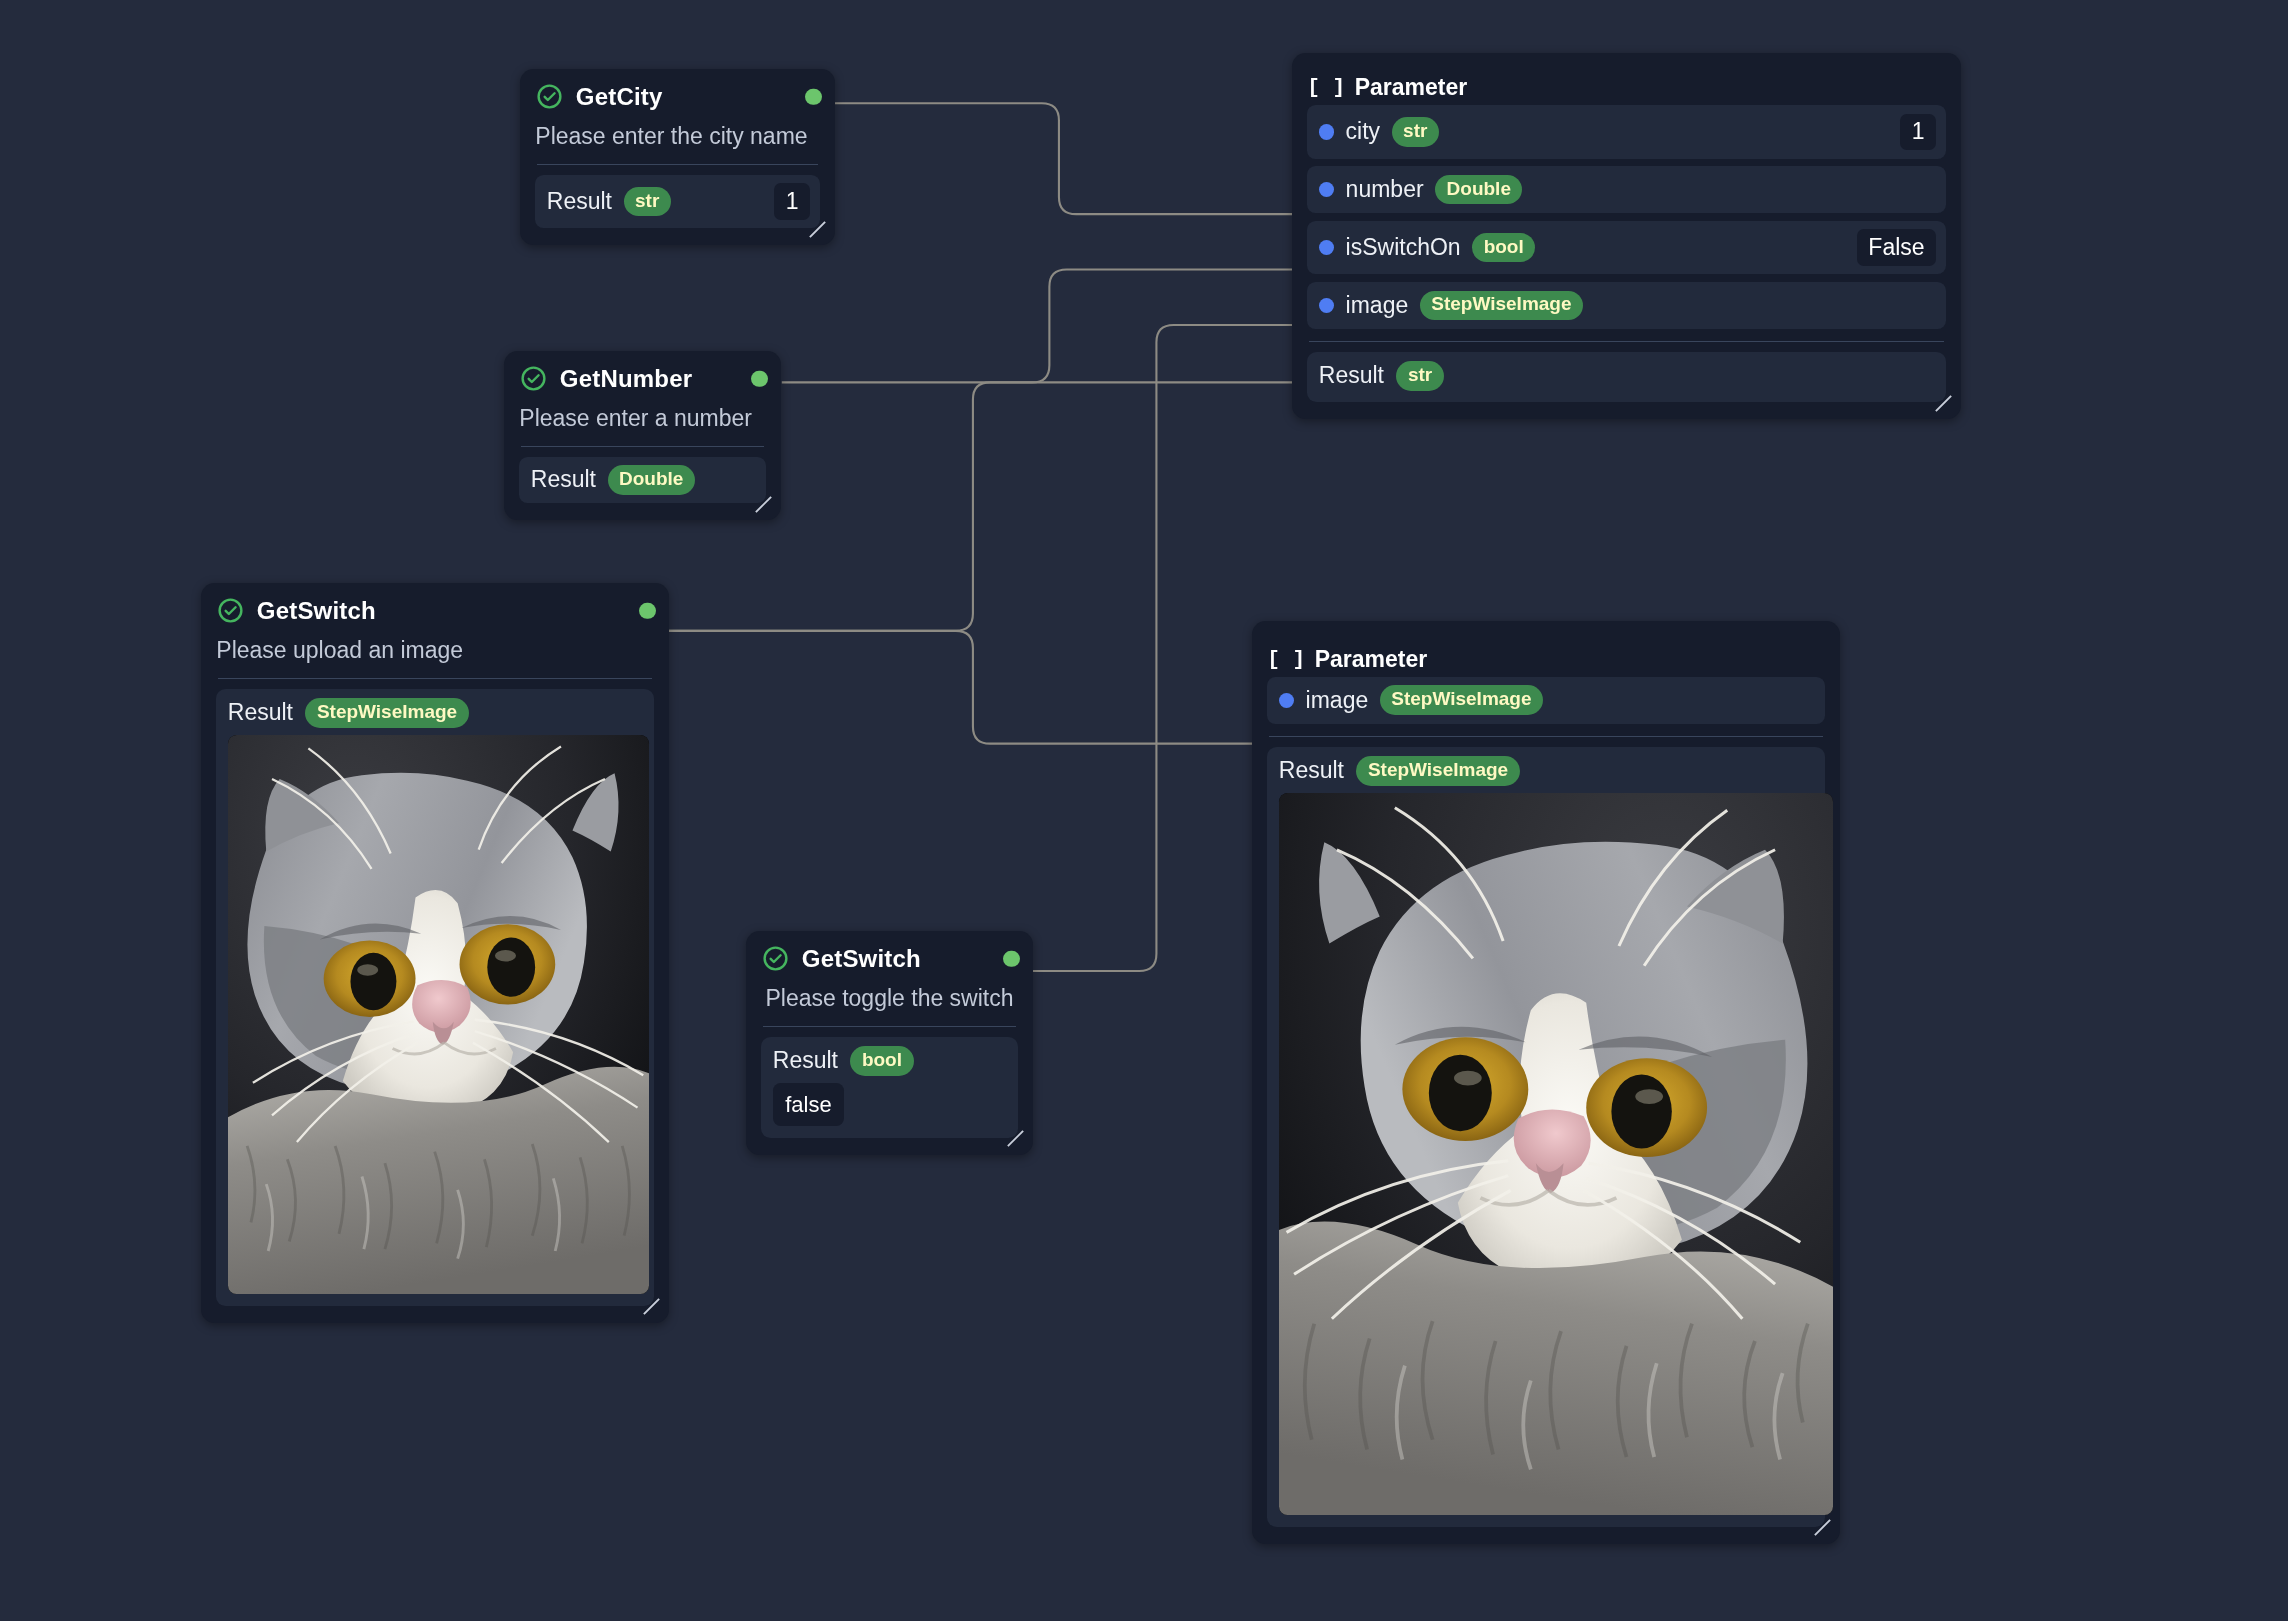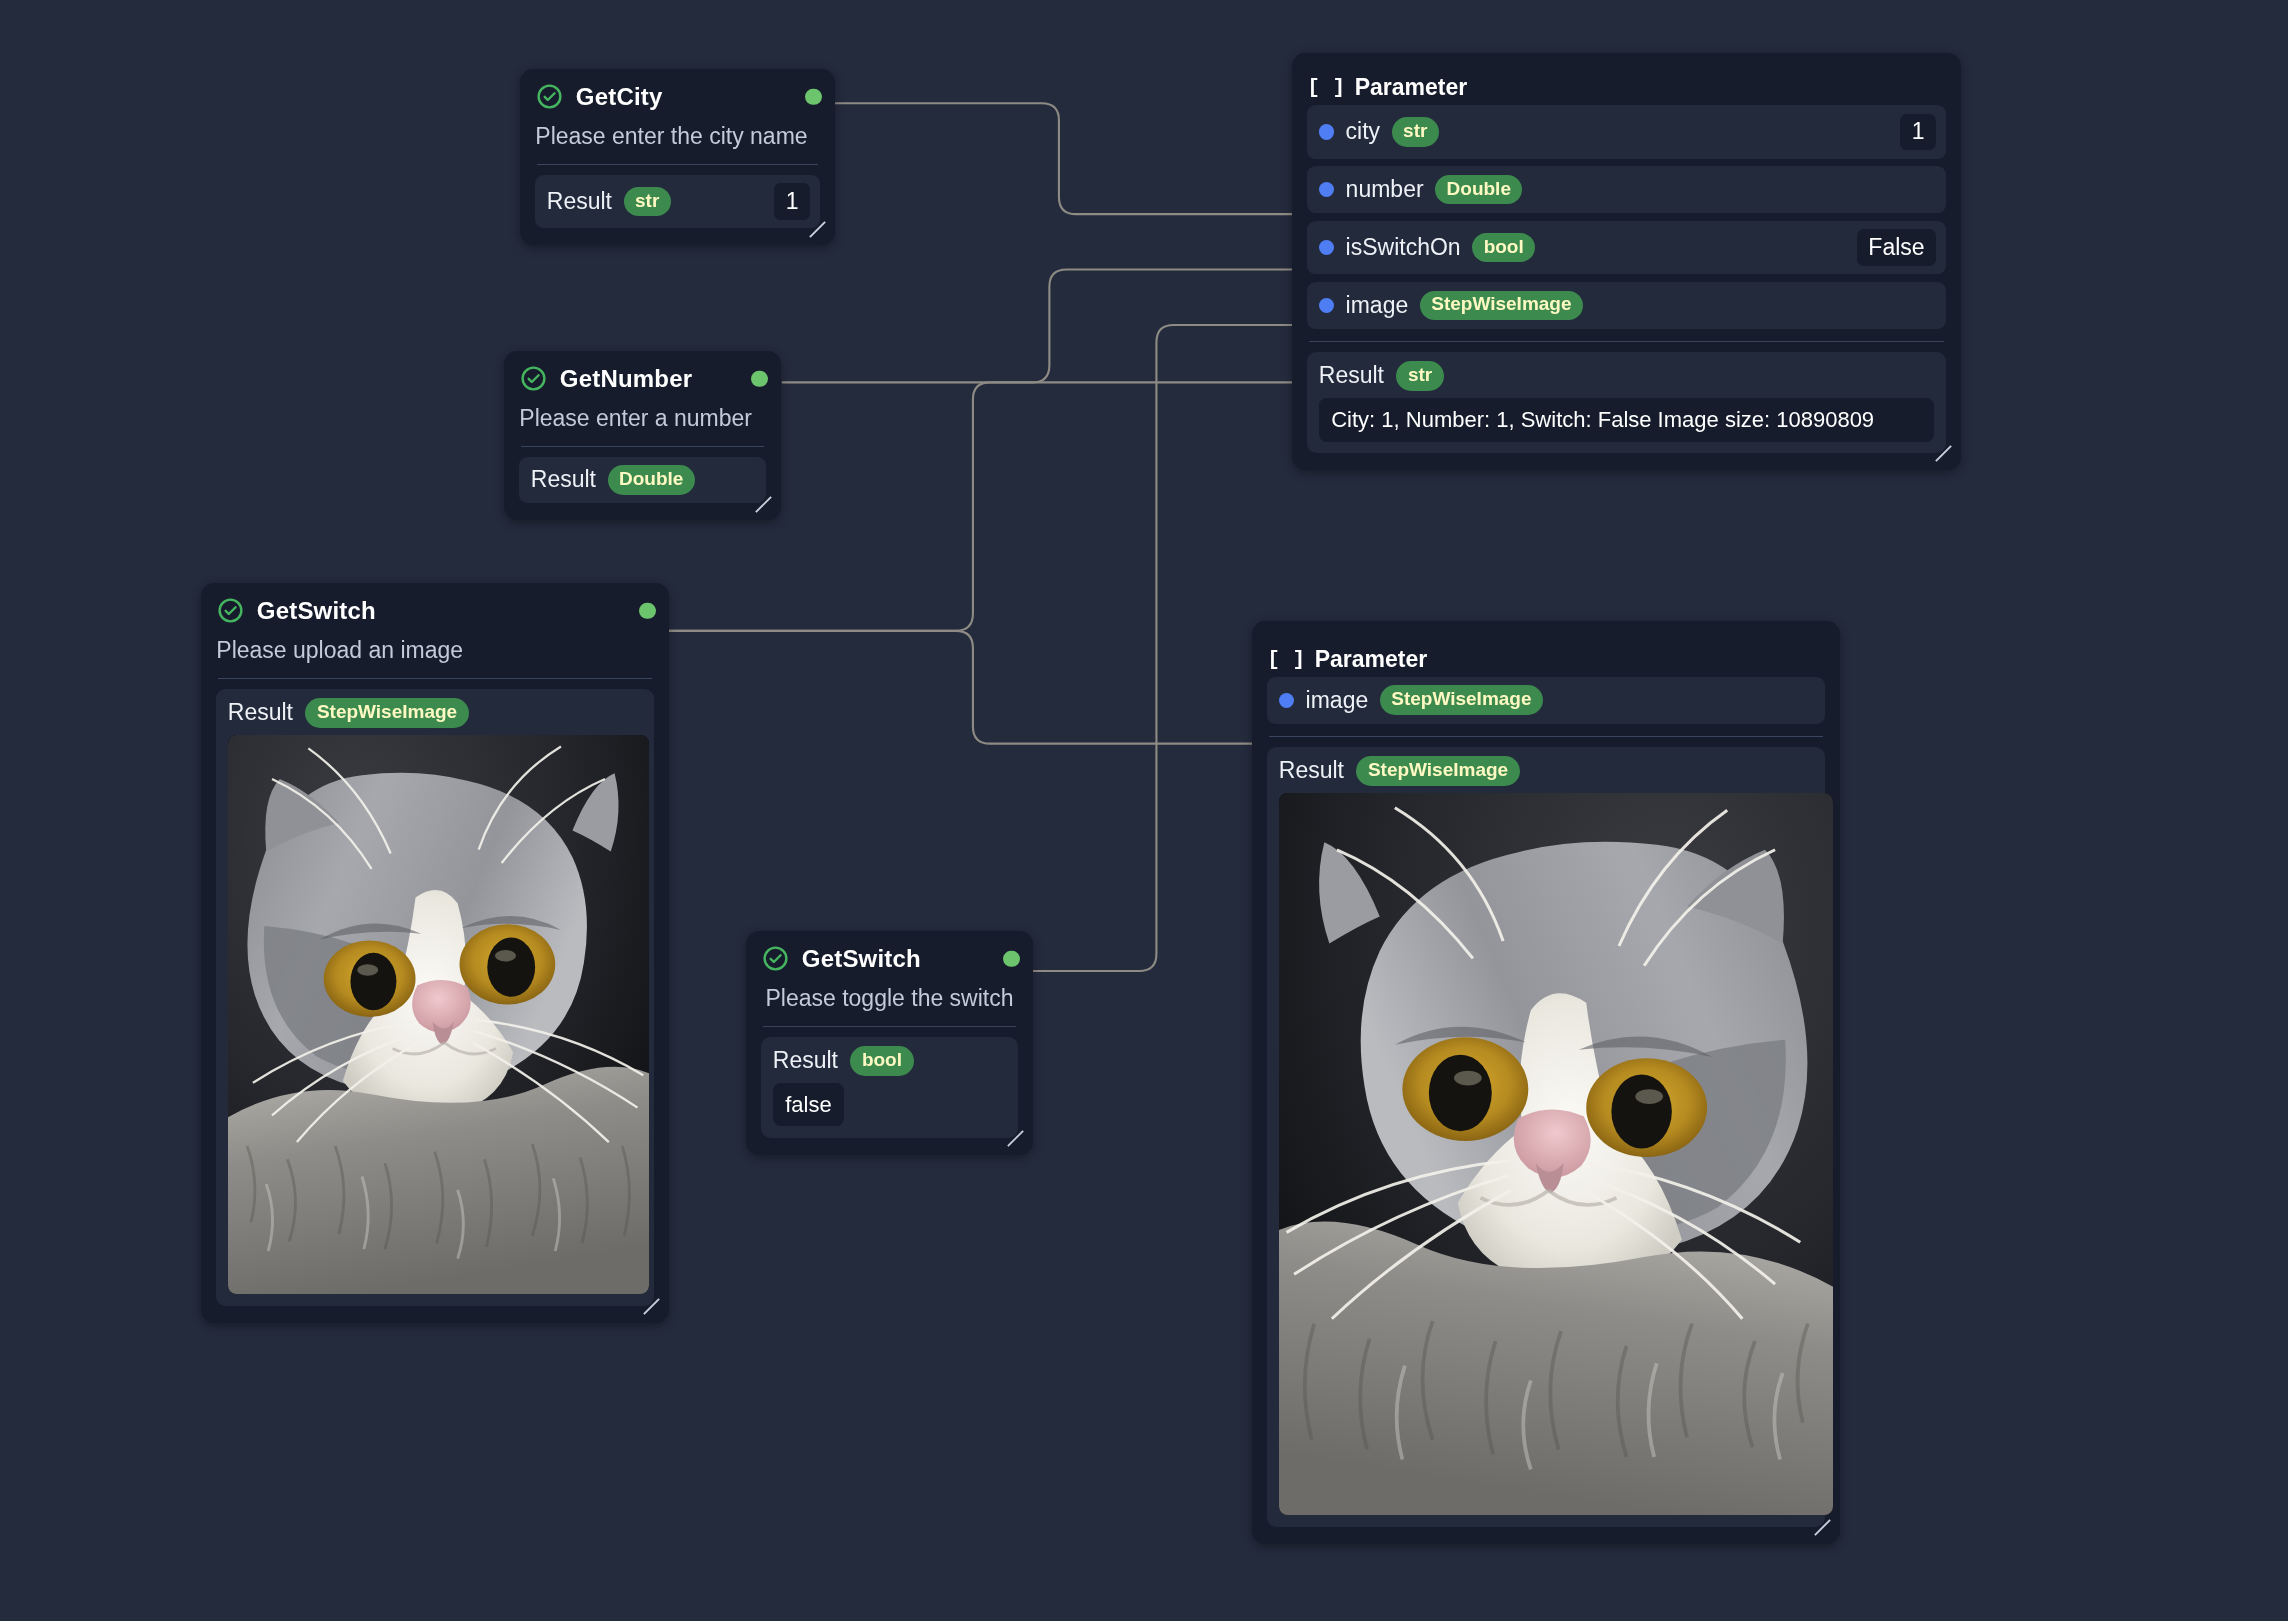--- a/index.html
+++ b/index.html
@@ -324,21 +324,20 @@
       <span class="badge">StepWiseImage</span>
     </div>
 
     <div class="hr"></div>
 
     <div class="result-row">
       <div class="result-top">
         <span class="result-lbl">Result</span>
         <span class="badge">str</span>
       </div>
-      <div class="result-box">City: 1, Number: 1, Switch: False Image size: 10890809</div>
     </div>
     <div class="grip">
       <svg viewBox="0 0 22 22">
           <path d="M3 19 L19 3" stroke="#c9cfdb" stroke-width="2" fill="none"></path>
         </svg>
     </div>
   </div>
 
   <div class="node" style="left:1252px; top:621px; width:588px;">
     <div class="param-head" style="margin-top:11.5px;">

